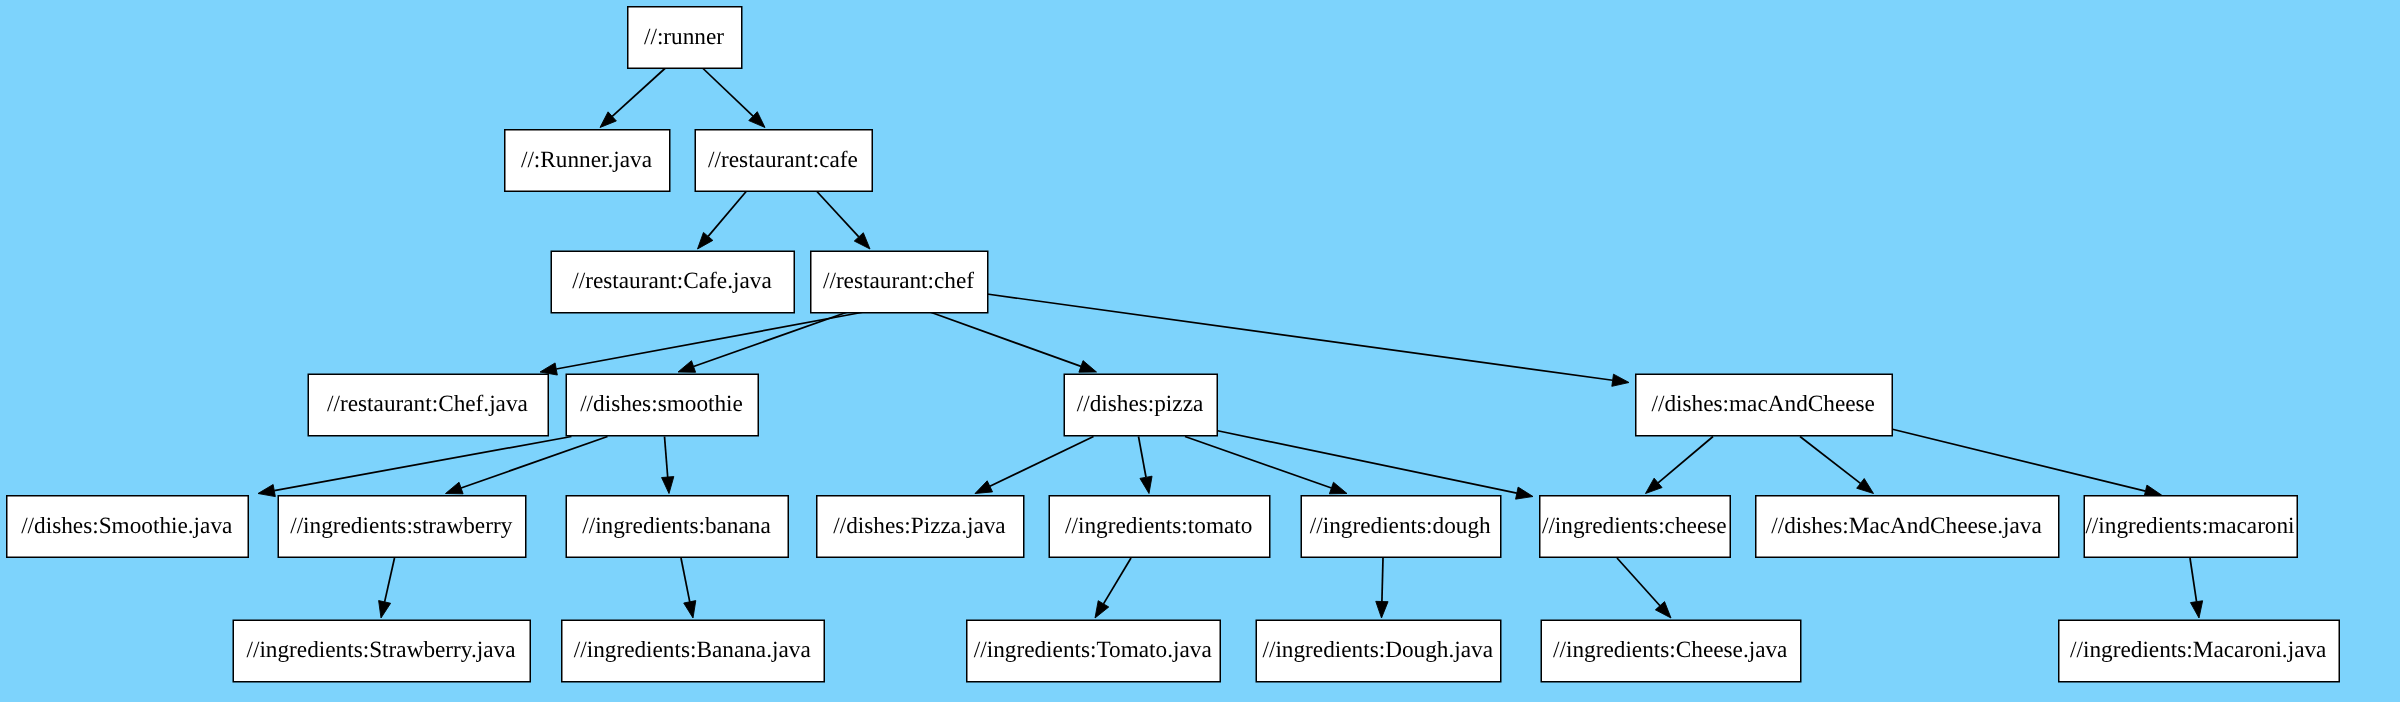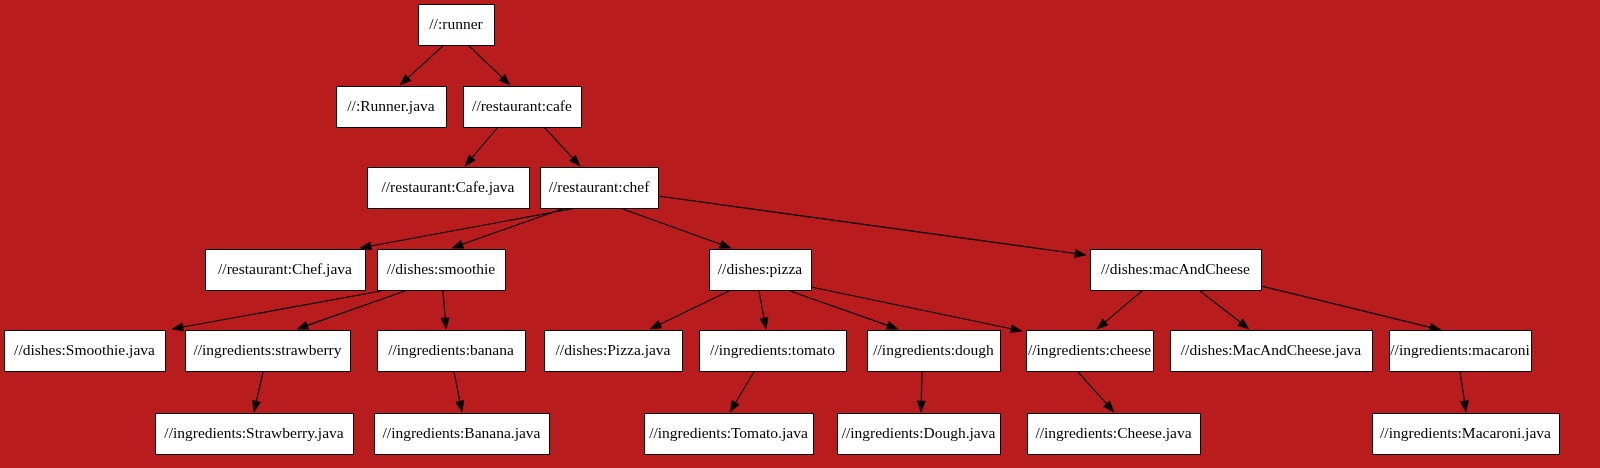--- a/index.html
+++ b/index.html
@@ -4,21 +4,21 @@
 <style>
   html, body {
     margin: 0;
     padding: 0;
     background: #ffffff;
   }
   #graph-root {
     position: relative;
     width: 1600px;
     height: 468px;
-    background: #b91c1c;
+    background: #7dd3fc;
     font-family: "Liberation Serif", "DejaVu Serif", serif;
     overflow: hidden;
   }
   svg#graph-svg {
     position: absolute;
     top: 0;
     left: 0;
     width: 1600px;
     height: 468px;
     display: block;

